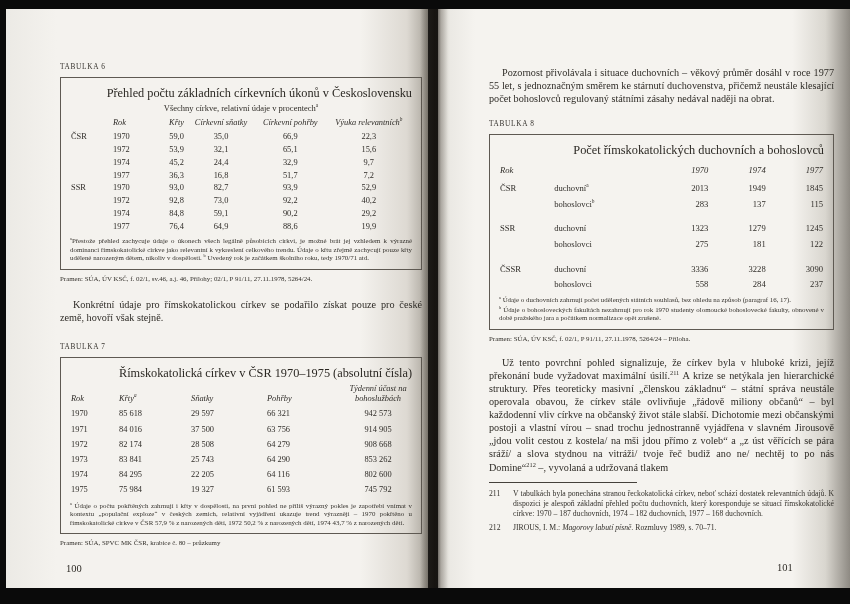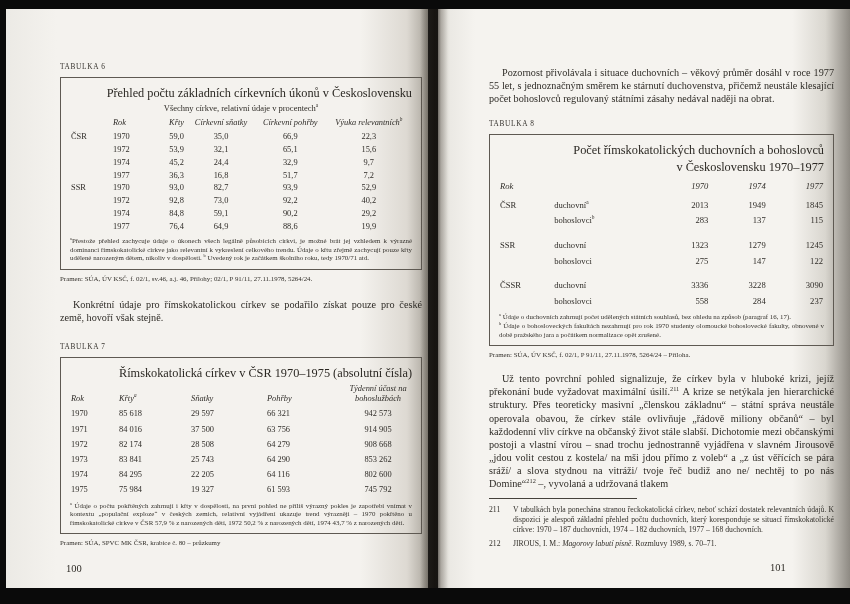--- a/index.html
+++ b/index.html
@@ -92,21 +92,21 @@
 
   .fn-sep { width:148px; border-top:0.8px solid #45413b; margin:8px 0 6px; }
   .fnote {
     display:flex; font-size:7.7px; line-height:10.1px; color:#33302b; margin-bottom:4px;
   }
   .fnote .fn-num { width:24px; flex:0 0 24px; }
   .fnote .fn-body { flex:1; text-align:justify; }
 
   .pagenum { position:absolute; font-size:10.5px; color:#2e2b26; }
   .pagenum-left  { left:60px; bottom:14px; }
-  .pagenum-right { left:332px; bottom:15px; }
+  .pagenum-right { left:339px; bottom:15px; }
   .mt14 { margin-top:14px; }
   .mt16 { margin-top:16px; }
   .mt18 { margin-top:18px; }
 </style>
 </head>
 <body>
 
 <div class="stage">
 
   <div class="page page-left">
@@ -274,21 +274,20 @@
 
   <div class="page page-right">
     <div class="inner-right">
 
       <div class="body-text para-indent">Pozornost přivolávala i situace duchovních – věkový průměr dosáhl v roce 1977 55 let, s jednoznačným směrem ke stárnutí duchovenstva, přičemž neustále klesající počet bohoslovců regulovaný státními zásahy nedával naději na obrat.</div>
 
       <div class="tab-label mt14">TABULKA 8</div>
 
       <div class="tbox">
         <div class="tbox-title">Počet římskokatolických duchovních a bohoslovců</div>
-        <div class="tbox-title" style="margin-top:0;">v Československu 1970–1977</div>
         <table class="t8">
           <thead>
             <tr>
               <th class="g">Rok</th>
               <th class="lbl"></th>
               <th class="y">1970</th>
               <th class="y">1974</th>
               <th class="y">1977</th>
             </tr>
           </thead>
@@ -311,21 +310,21 @@
               <td class="g">SSR</td>
               <td class="lbl"><span>duchovní</span></td>
               <td class="y">1323</td>
               <td class="y">1279</td>
               <td class="y">1245</td>
             </tr>
             <tr>
               <td class="g"></td>
               <td class="lbl"><span>bohoslovci</span></td>
               <td class="y">275</td>
-              <td class="y">147</td>
+              <td class="y">181</td>
               <td class="y">122</td>
             </tr>
             <tr class="gap">
               <td class="g">ČSSR</td>
               <td class="lbl"><span>duchovní</span></td>
               <td class="y">3336</td>
               <td class="y">3228</td>
               <td class="y">3090</td>
             </tr>
             <tr>

